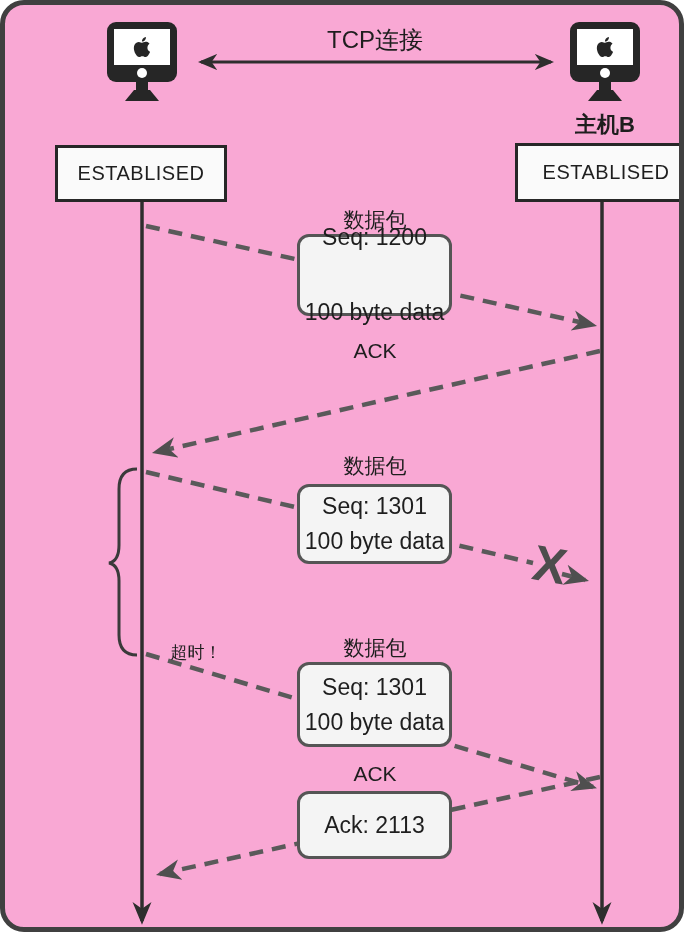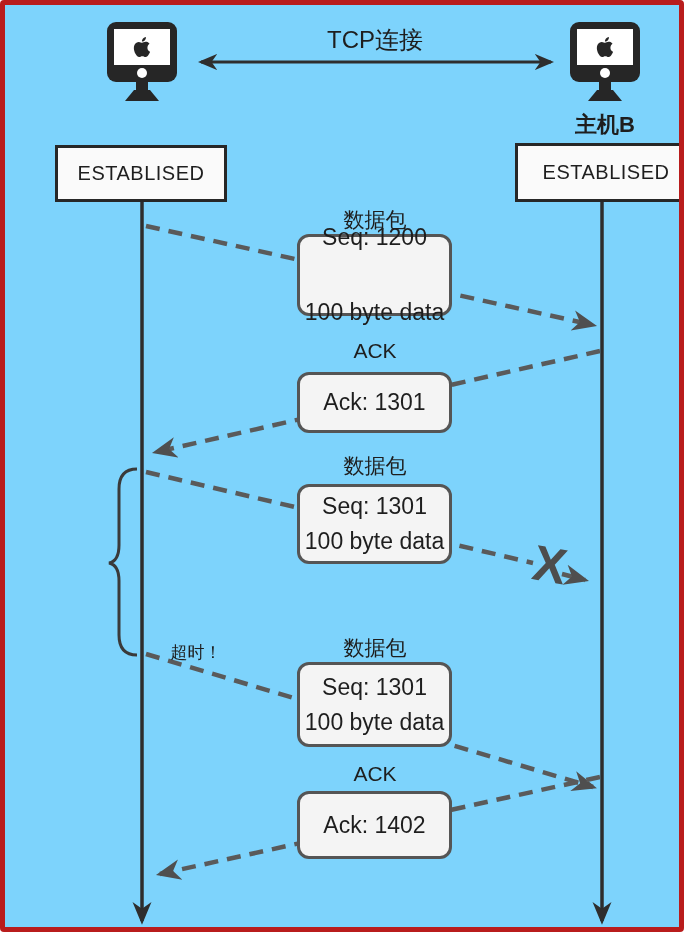--- a/index.html
+++ b/index.html
@@ -1,19 +1,19 @@
 <!DOCTYPE html>
 <html><head>
 <meta charset="utf-8">
 <style>
   html,body{margin:0;padding:0;background:#ffffff;}
   body{width:684px;height:932px;position:relative;
        font-family:"Liberation Sans","DejaVu Sans",sans-serif;color:#1e1e1e;}
   .frame{position:absolute;left:0;top:0;width:674px;height:922px;
-         border:5px solid #b91c1c;border-radius:4px;background:#7dd3fc;overflow:hidden;}
+         border:5px solid #404040;border-radius:24px;background:#f9a8d4;overflow:hidden;}
   .canvas{position:absolute;left:0;top:0;width:684px;height:932px;pointer-events:none;}
   .lbl{position:absolute;text-align:center;white-space:nowrap;}
   .title-lbl{left:270px;top:19px;width:200px;font-size:24px;font-weight:500;}
   .host-lbl{top:105px;width:90px;font-size:22px;}
   .host-a-lbl{left:92px;} .host-b-lbl{left:555px;font-weight:bold;}
   .state-box{position:absolute;display:flex;align-items:center;justify-content:center;
              border:3px solid #272727;background:#fafafa;font-size:20px;font-weight:500;
              letter-spacing:.5px;}
   .state-a{left:50px;top:140px;width:166px;height:51px;}
   .state-b{left:510px;top:138px;width:176px;height:53px;}
@@ -93,37 +93,34 @@
     <span>ESTABLISED</span>
   </div>
 
   <div class="lbl msg-title t1">数据包</div>
   <div class="msg-box b1">
     <div>Seq: 1200</div>
     <div>100 byte data</div>
   </div>
 
   <div class="lbl msg-title t2">ACK</div>
-  <div class="msg-box b2">
-    <div>Ack: 1301</div>
-  </div>
 
   <div class="lbl msg-title t3">数据包</div>
   <div class="msg-box b3">
     <div>Seq: 1301</div>
     <div>100 byte data</div>
   </div>
 
   <div class="lbl msg-title t4">数据包</div>
   <div class="msg-box b4">
     <div>Seq: 1301</div>
     <div>100 byte data</div>
   </div>
 
   <div class="lbl msg-title t5">ACK</div>
   <div class="msg-box b5">
-    <div>Ack: 1402</div>
+    <div>Ack: 2113</div>
   </div>
 
   <div class="lbl timeout-event">超时！</div>
   <div class="lbl lost-x">X</div>
 
 </div>
 
 </body></html>

